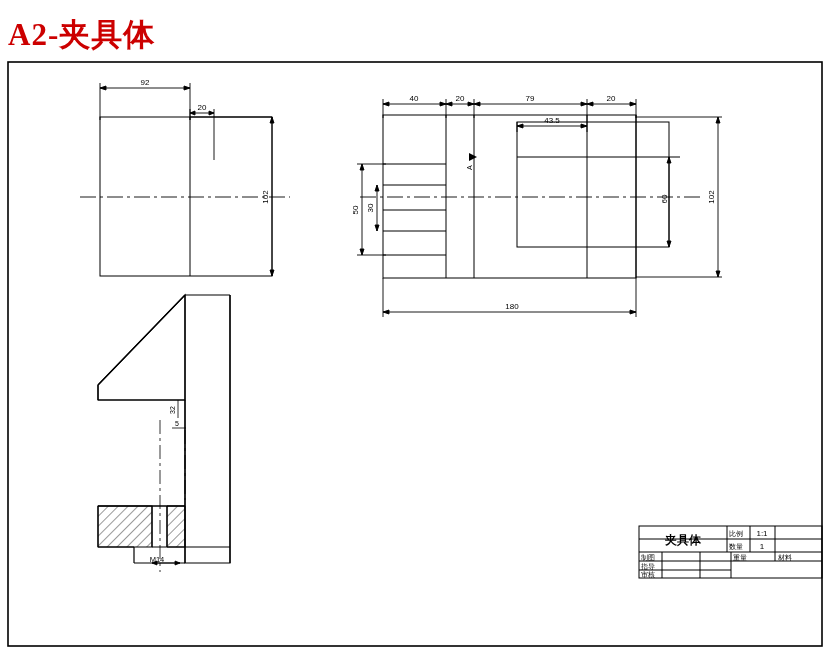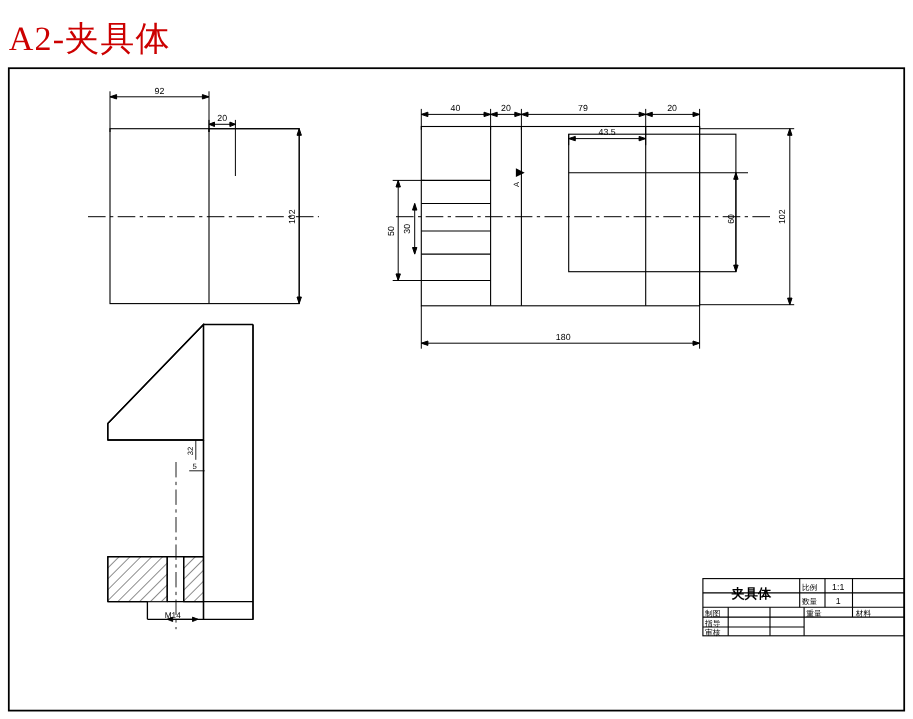--- a/index.html
+++ b/index.html
@@ -1,20 +1,20 @@
 <!DOCTYPE html>
 <html><head>
 <meta charset="utf-8">
 <style>
   html,body{margin:0;padding:0;background:#ffffff;}
   body{width:830px;height:654px;position:relative;overflow:hidden;
        font-family:"Liberation Sans","DejaVu Sans",sans-serif;}
   #page{position:absolute;left:0;top:0;width:830px;height:654px;background:#fff;}
   #title-text{position:absolute;left:8px;top:14px;font-family:"Liberation Serif","DejaVu Serif",serif;
-       font-size:31px;font-weight:400;color:#cc0000;letter-spacing:1px;white-space:nowrap;}
+       font-size:31px;font-weight:700;color:#cc0000;letter-spacing:1px;white-space:nowrap;}
   #drawing-svg{position:absolute;left:0;top:0;}
 </style>
 </head>
 <body>
 
 <div id="page">
 
   <div id="title-text">A2-夹具体</div>
 
   <svg id="drawing-svg" width="830" height="654" viewBox="0 0 830 654">

